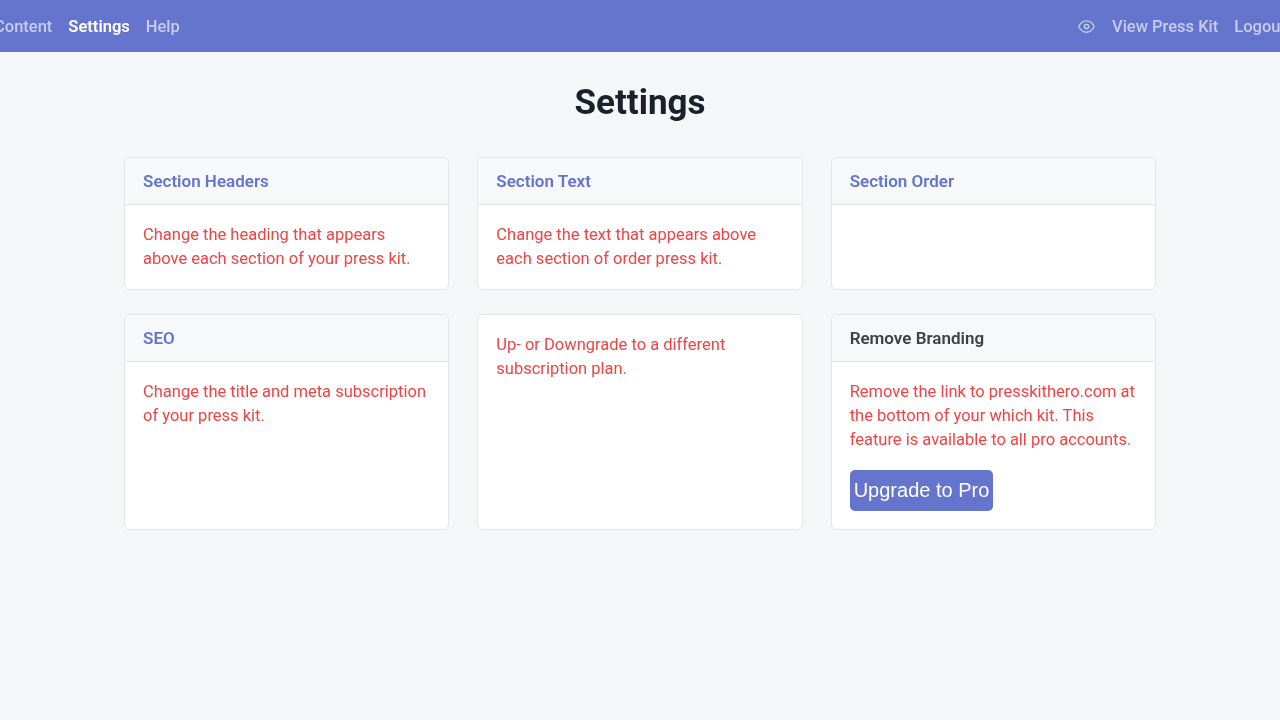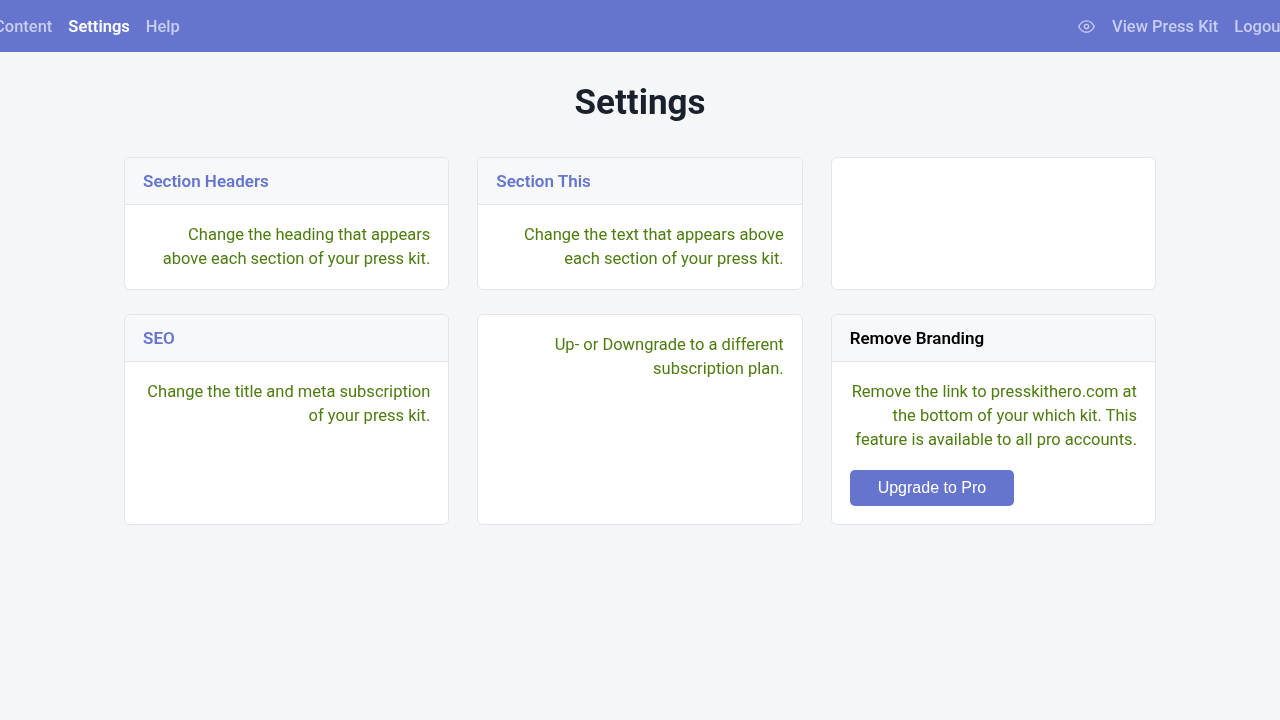--- a/index.html
+++ b/index.html
@@ -79,41 +79,40 @@
       border-bottom: 1px solid #e2e5e9;
       padding: 13px 18px;
     }
     .card-title {
       color: #6574cd;
       font-size: 17px;
       font-weight: 600;
       cursor: pointer;
     }
     .card-title.disabled {
-      color: #000000;
+      color: #404040;
       cursor: default;
       text-align: center;
     }
     .card-body {
       padding: 18px 18px;
     }
     .card-desc {
-      color: #4d7c0f;
+      color: #ef4444;
       font-size: 16.5px;
       line-height: 1.45;
-      text-align: right;
     }
     .upgrade-btn {
       display: inline-block;
       margin-top: 18px;
       background-color: #6574cd;
       color: #ffffff;
-      font-size: 16px;
+      font-size: 20px;
       font-weight: 500;
-      padding: 9px 28px;
+      padding: 9px 4px;
       border: none;
       border-radius: 5px;
       cursor: pointer;
     }
   </style>
 </head>
 <body>
 
 <nav class="navbar">
   <div class="navbar-left">
@@ -143,28 +142,31 @@
     <div class="card-header">
       <span class="card-title">Section Headers</span>
     </div>
     <div class="card-body">
       <p class="card-desc">Change the heading that appears above each section of your press kit.</p>
     </div>
   </div>
 
   <div class="card">
     <div class="card-header">
-      <span class="card-title">Section This</span>
+      <span class="card-title">Section Text</span>
     </div>
     <div class="card-body">
-      <p class="card-desc">Change the text that appears above each section of your press kit.</p>
+      <p class="card-desc">Change the text that appears above each section of order press kit.</p>
     </div>
   </div>
 
   <div class="card">
+    <div class="card-header">
+      <span class="card-title">Section Order</span>
+    </div>
   </div>
 
   <div class="card">
     <div class="card-header">
       <span class="card-title">SEO</span>
     </div>
     <div class="card-body">
       <p class="card-desc">Change the title and meta subscription of your press kit.</p>
     </div>
   </div>

